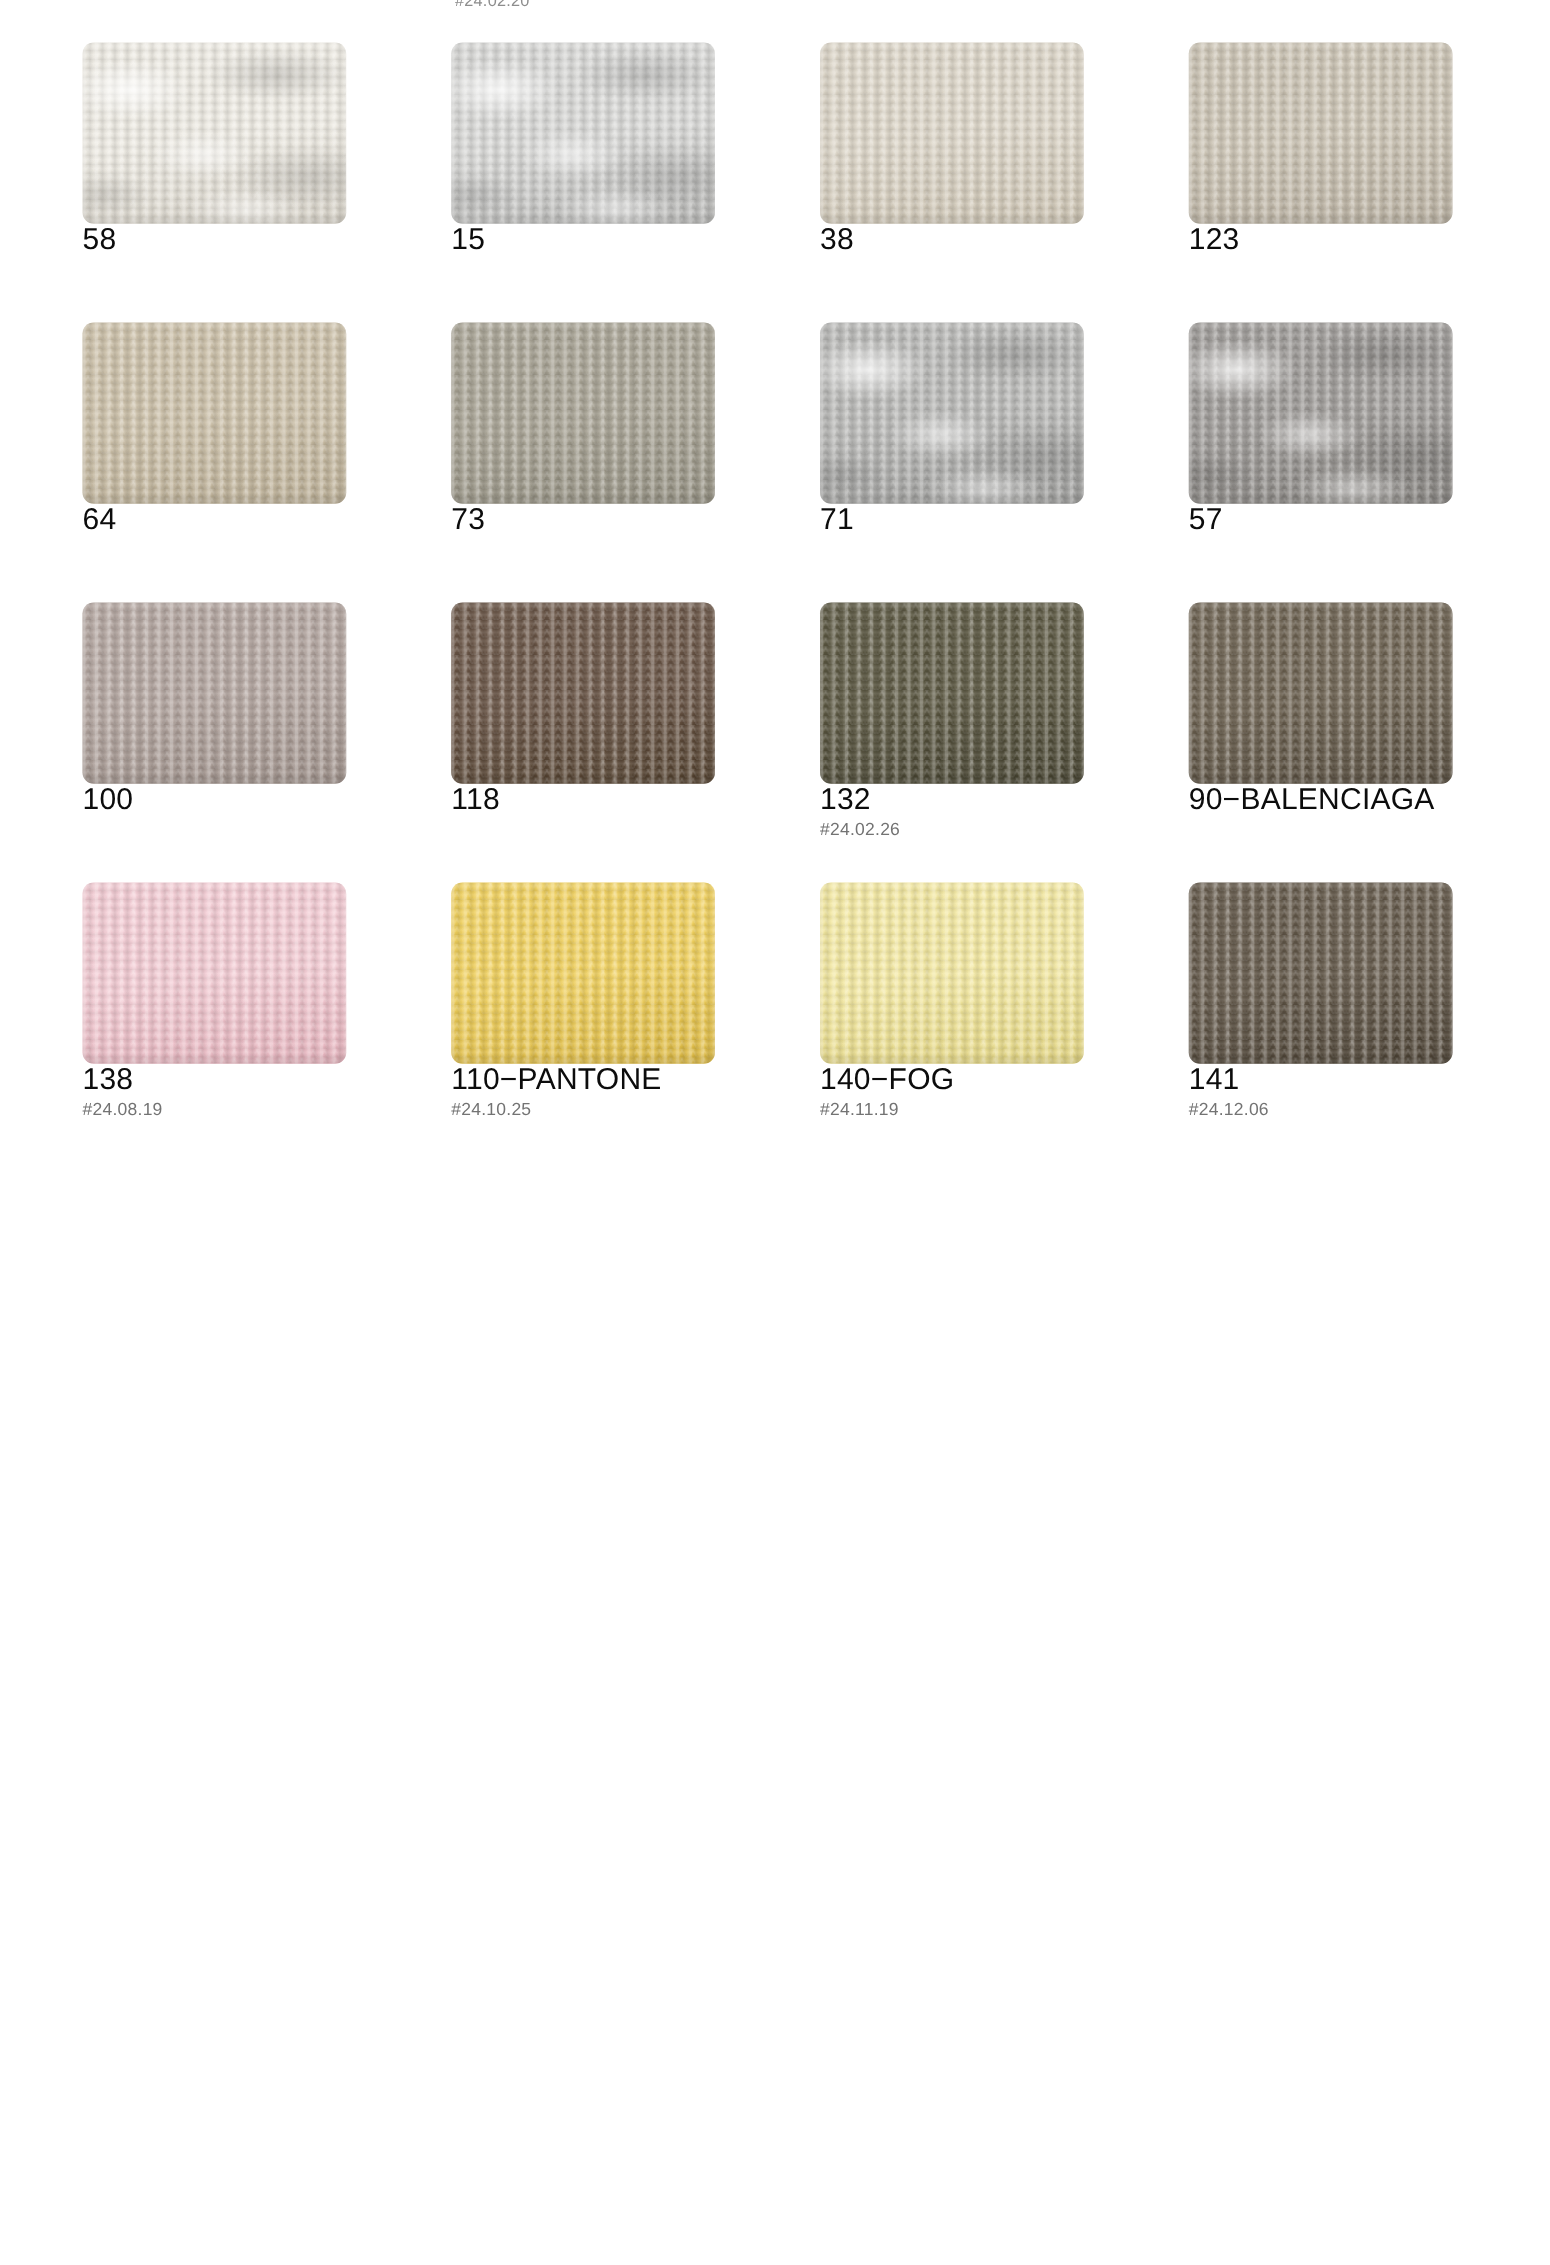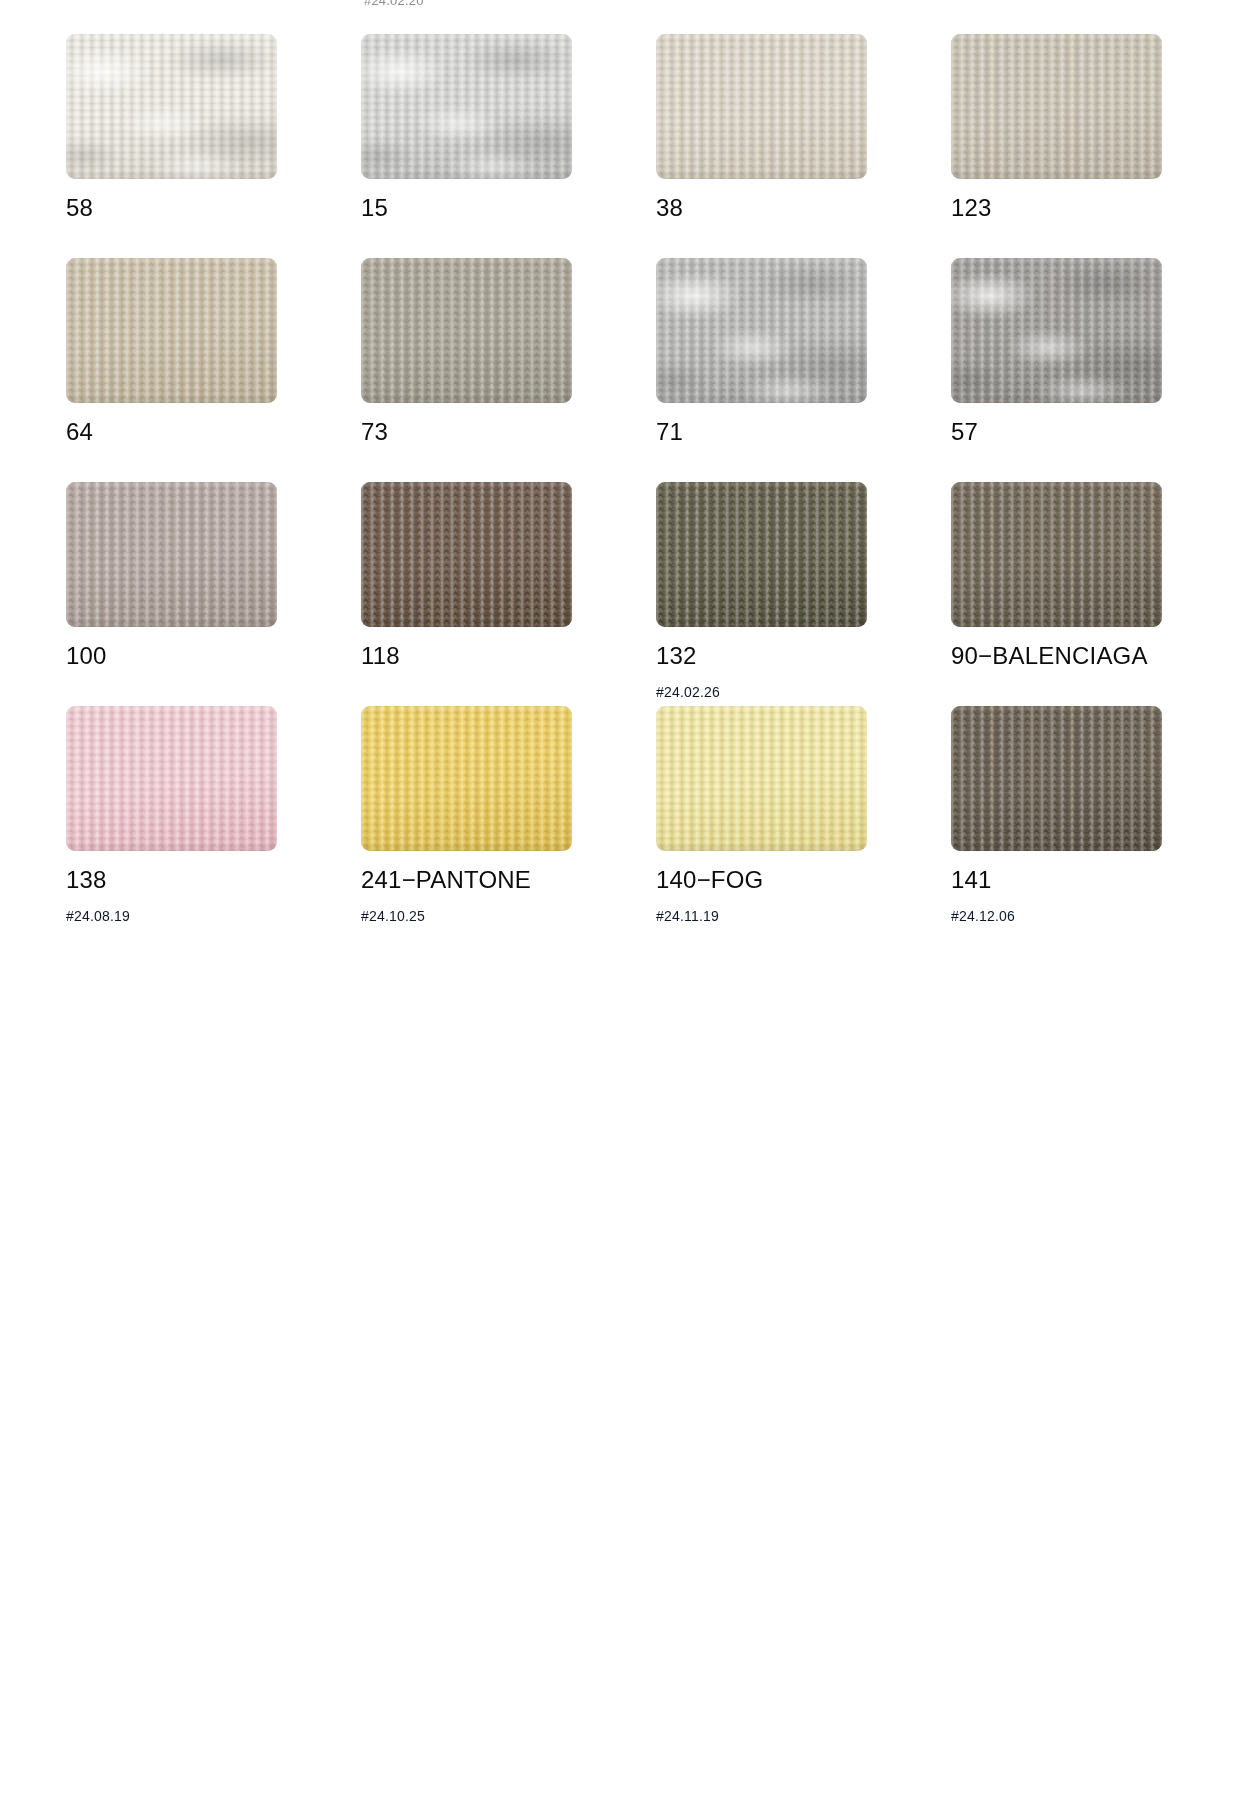--- a/index.html
+++ b/index.html
@@ -114,33 +114,32 @@
     position: absolute;
     inset: 0;
     border-radius: 9px;
     box-shadow: inset 0 -5px 9px -4px rgba(0,0,0,0.16),
                 inset 0 5px 9px -5px rgba(255,255,255,0.20);
     pointer-events: none;
   }
 
   
   .swatch-label {
-    margin-top: 16px;
     font-size: 24px;
     font-weight: 500;
     color: #0c0c0c;
     letter-spacing: 0.2px;
     line-height: 1.05;
     font-family: "Liberation Sans", "DejaVu Sans", sans-serif;
     white-space: nowrap;
   }
   .swatch-sublabel {
-    margin-top: 17px;
+    margin-top: 4px;
     font-size: 14px;
-    color: #0f172a;
+    color: #737373;
     letter-spacing: 0.2px;
     line-height: 1.05;
     font-family: "Liberation Sans", "DejaVu Sans", sans-serif;
     white-space: nowrap;
   }
   .swatch-sublabel:empty { display: none; }
 
   
   .cell-off-a .swatch-chip { margin-left: 0px; }
   .cell-off-b .swatch-chip { margin-left: 0px; margin-top: 0px; }
@@ -247,21 +246,21 @@
           <div class="edge-shade"></div>
         </div>
         <div class="swatch-label">138</div>
         <div class="swatch-sublabel">#24.08.19</div>
       </div>
       <div class="swatch-cell cell-off-a">
         <div class="swatch-chip" style="background: linear-gradient(172deg, rgb(242, 210, 94) 0%, rgb(242, 210, 94) 52%, rgb(224, 188, 67) 100%);">
           <div class="knit-tex"></div>
           <div class="edge-shade"></div>
         </div>
-        <div class="swatch-label">241−PANTONE</div>
+        <div class="swatch-label">110−PANTONE</div>
         <div class="swatch-sublabel">#24.10.25</div>
       </div>
       <div class="swatch-cell cell-off-b">
         <div class="swatch-chip" style="background: linear-gradient(172deg, rgb(245, 234, 162) 0%, rgb(245, 234, 162) 52%, rgb(230, 216, 130) 100%);">
           <div class="knit-tex"></div>
           <div class="edge-shade"></div>
         </div>
         <div class="swatch-label">140−FOG</div>
         <div class="swatch-sublabel">#24.11.19</div>
       </div>

